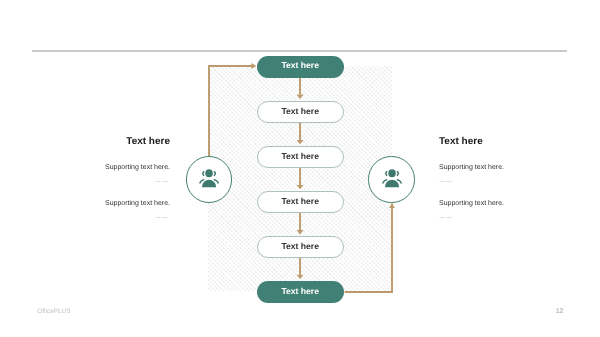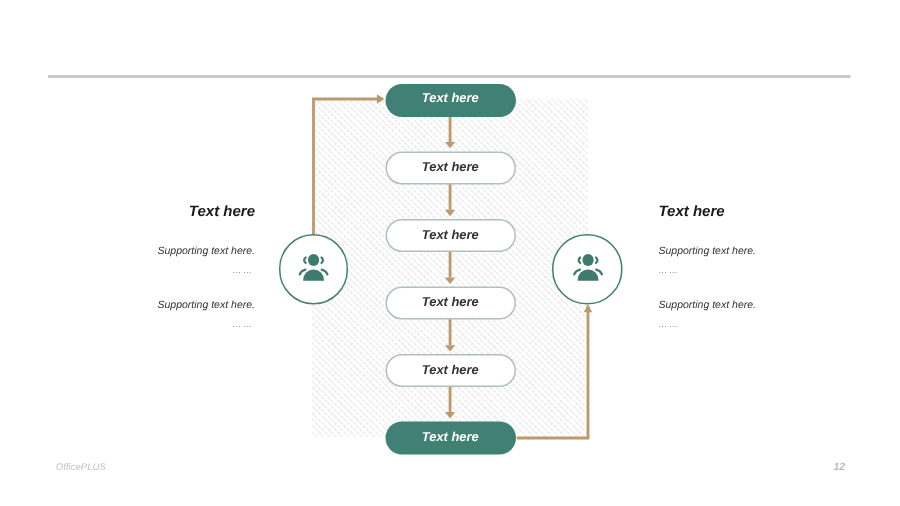--- a/index.html
+++ b/index.html
@@ -1,18 +1,18 @@
 <!DOCTYPE html>
 <html><head>
 <meta charset="utf-8">
 <style>
   html,body{margin:0;padding:0;}
   body{width:600px;height:337px;background:#fff;font-family:"Liberation Sans",sans-serif;overflow:hidden;
   -webkit-font-smoothing:antialiased;text-rendering:geometricPrecision;}
-  .slide{position:relative;width:600px;height:297px;background:#fff;filter:opacity(100%);font-style:italic;}
+  .slide{position:relative;width:600px;height:297px;background:#fff;filter:opacity(100%);}
   .divider{position:absolute;left:32px;top:50.15px;width:535px;height:1.5px;background:#c9c9c9;}
   .hatch{position:absolute;left:208px;top:66px;width:184px;height:225px;
     background-color:#efefef;
     background-image:
       repeating-linear-gradient(45deg, rgba(255,255,255,1) 0 1.5px, rgba(0,0,0,0) 1.5px 3.0px),
       repeating-linear-gradient(-45deg, rgba(255,255,255,.55) 0 1.5px, rgba(0,0,0,0) 1.5px 3.0px);
   }
   .pill{position:absolute;height:22px;width:87.2px;border-radius:11px;display:flex;align-items:center;justify-content:center;
     font-size:8.6px;font-weight:bold;letter-spacing:0px;line-height:1;}
   .pill span{display:block;transform:translateY(-0.8px);}

